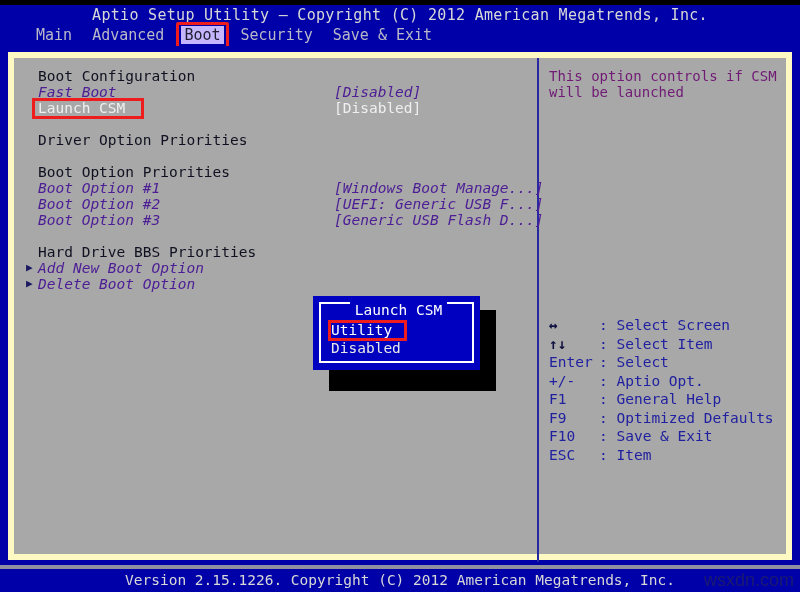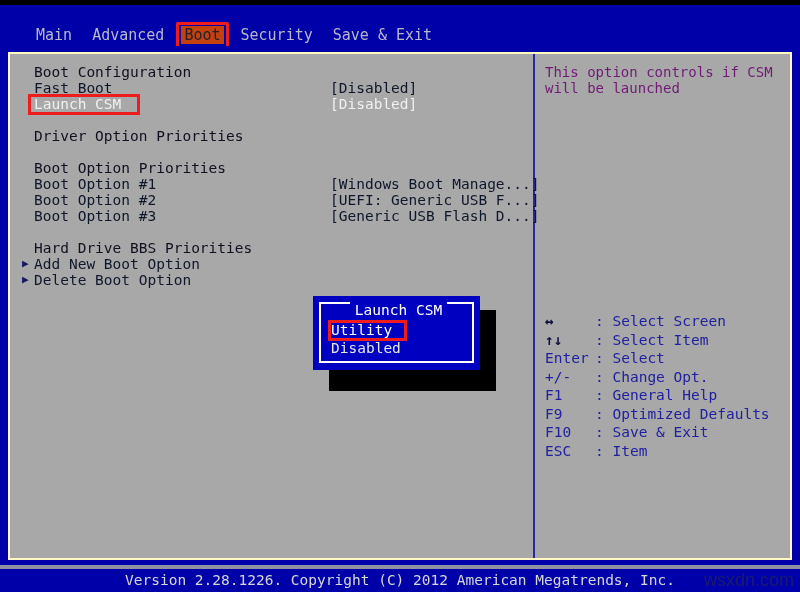--- a/index.html
+++ b/index.html
@@ -51,21 +51,21 @@
     display: flex;
     align-items: center;
   }
   .menu-item {
     color: #b8b8c8;
     padding: 0 3px;
     white-space: pre;
   }
   .menu-gap { width: 14px; display: inline-block; }
   .menu-item.active {
-    background: #c2410c;
+    background: #c4b5fd;
     color: #202030;
   }
   .menu-item-wrap {
     position: relative;
     display: inline-block;
   }
   .redbox {
     position: absolute;
     border: 3px solid #ee1c1c;
     box-sizing: border-box;
@@ -81,21 +81,21 @@
     position: absolute;
     left: 0; top: 46px;
     width: 800px; height: 519px;
     background: #0000a8;
   }
   .panel-outer {
     position: absolute;
     left: 8px; top: 6px;
     width: 784px; height: 508px;
     background: #a8a8a8;
-    border: 2px solid #fef9c3;
+    border: 6px solid #fef9c3;
     box-sizing: border-box;
   }
   .divider {
     position: absolute;
     left: 523px; top: 0;
     width: 2px; height: 504px;
     background: #2828a0;
   }
   
   .left-pane {
@@ -124,21 +124,21 @@
     color: #181860;
     font-size: 11px;
     line-height: 16px;
   }
   .row .value {
     position: absolute;
     left: 308px; top: 0;
     white-space: pre;
   }
   .c-header { color: #101020; }
-  .c-item   { color: #0f172a; }
+  .c-item   { color: #4c1d95; font-style: italic; }
   .c-sel    { color: #f0f0f0; }
   .spacer   { height: 16px; }
   .redbox.launchcsm {
     left: 6px; top: -2px;
     width: 112px; height: 21px;
   }
   
   .right-pane {
     position: absolute;
     left: 525px; top: 0;
@@ -265,20 +265,21 @@
     background: #0000a8;
   }
 </style>
 </head>
 <body>
 
 <div id="screen">
 
   <div class="top-strip"></div>
 
+  <div class="titlebar">Aptio Setup Utility – Copyright (C) 2012 American Megatrends, Inc.</div>
 
   <div class="menubar">
     <div class="menu-inner" id="menu-inner"><span class="menu-item-wrap"><span class="menu-item">Main</span></span><span class="menu-gap"></span><span class="menu-item-wrap"><span class="menu-item">Advanced</span></span><span class="menu-gap"></span><span class="menu-item-wrap"><span class="menu-item active">Boot</span><span class="redbox tab"></span></span><span class="menu-gap"></span><span class="menu-item-wrap"><span class="menu-item">Security</span></span><span class="menu-gap"></span><span class="menu-item-wrap"><span class="menu-item">Save &amp; Exit</span></span></div>
   </div>
 
   <div class="left-edge-strip"></div>
 
   <div class="body-area">
     <div class="panel-outer">
 
@@ -303,21 +304,21 @@
 
       <div class="right-pane">
         <div id="help-text">
             <div class="help-line">This option controls if CSM</div>
             <div class="help-line">will be launched</div>
           </div>
         <div class="legend" id="legend">
             <div class="legend-row"><span class="legend-key sym">↔</span><span>: </span><span>Select Screen</span></div>
             <div class="legend-row"><span class="legend-key sym">↑↓</span><span>: </span><span>Select Item</span></div>
             <div class="legend-row"><span class="legend-key">Enter</span><span>: </span><span>Select</span></div>
-            <div class="legend-row"><span class="legend-key">+/-</span><span>: </span><span>Change Opt.</span></div>
+            <div class="legend-row"><span class="legend-key">+/-</span><span>: </span><span>Aptio Opt.</span></div>
             <div class="legend-row"><span class="legend-key">F1</span><span>: </span><span>General Help</span></div>
             <div class="legend-row"><span class="legend-key">F9</span><span>: </span><span>Optimized Defaults</span></div>
             <div class="legend-row"><span class="legend-key">F10</span><span>: </span><span>Save &amp; Exit</span></div>
             <div class="legend-row"><span class="legend-key">ESC</span><span>: </span><span>Item</span></div>
           </div>
       </div>
 
     </div>
 
     <div class="dlg-shadow"></div>
@@ -330,17 +331,17 @@
         <div class="dlg-opt o1 selected">Utility</div>
         <div class="redbox enabled"></div>
         <div class="dlg-opt o2">Disabled</div>
       </div>
     </div>
 
   </div>
 
   <div class="footer">
     <div class="footer-gray"></div>
-    <div class="footer-text">Version 2.28.1226. Copyright (C) 2012 American Megatrends, Inc.</div>
+    <div class="footer-text">Version 2.15.1226. Copyright (C) 2012 American Megatrends, Inc.</div>
     <div class="watermark">wsxdn.com</div>
   </div>
 
 </div>
 
 </body></html>

